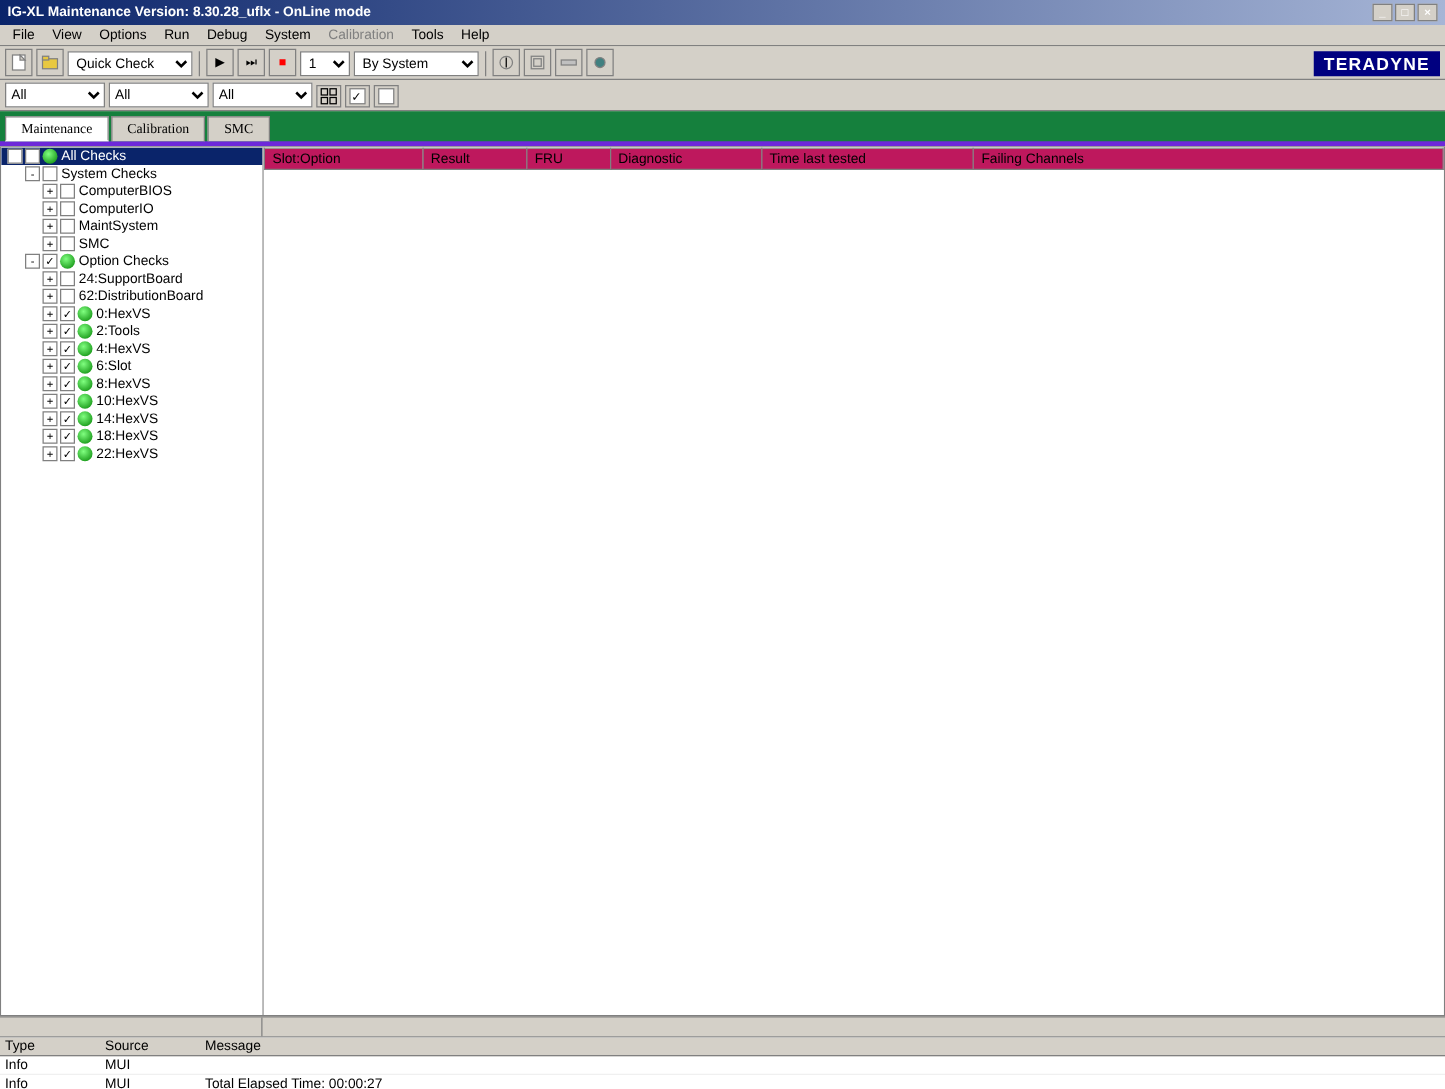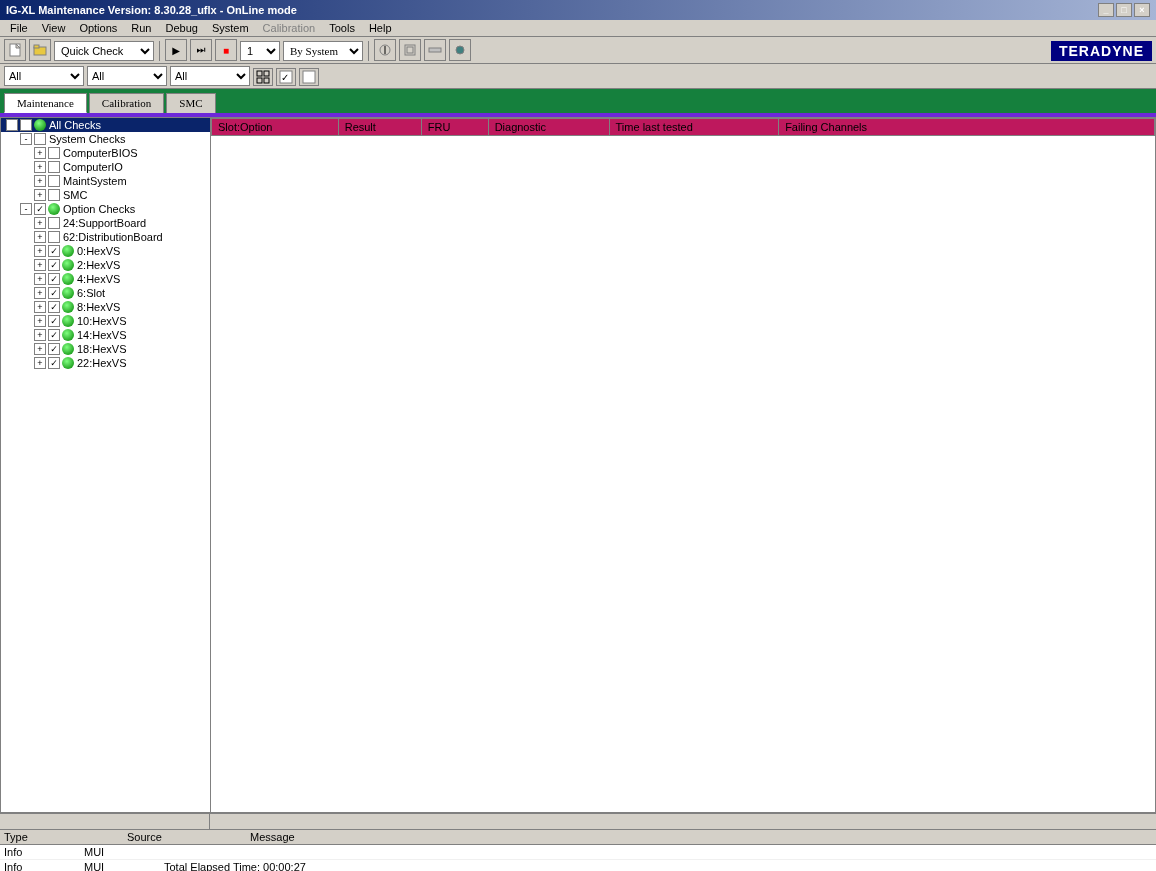--- a/index.html
+++ b/index.html
@@ -218,21 +218,20 @@
       border-top: 1px solid #808080;
       background: white;
       overflow-y: auto;
     }
     #log-header {
       display: grid;
       grid-template-columns: 80px 80px 1fr;
       background: #d4d0c8;
       border-bottom: 1px solid #808080;
       padding: 1px 4px;
-      gap: 43px;
     }
     .log-col-header { font-size: 11px; font-weight: normal; }
     .log-row {
       display: grid;
       grid-template-columns: 80px 80px 1fr;
       padding: 1px 4px;
       font-size: 11px;
       border-bottom: 1px solid #f0f0f0;
     }
   </style>
@@ -276,21 +275,21 @@
   <select class="toolbar-select" style="width:100px;">
     <option>Quick Check</option>
   </select>
   <div class="toolbar-sep"></div>
   <div class="toolbar-btn">▶</div>
   <div class="toolbar-btn">⏭</div>
   <div class="toolbar-btn" style="color:red;">■</div>
   <select class="toolbar-select" style="width:40px;">
     <option>1</option>
   </select>
-  <select class="toolbar-select" style="width:80px;font-family:Liberation Serif, serif;">
+  <select class="toolbar-select" style="width:100px;">
     <option>By System</option>
   </select>
   <div class="toolbar-sep"></div>
   <div class="toolbar-btn">
     <svg width="14" height="14" viewBox="0 0 14 14">
         <circle cx="7" cy="7" r="5" fill="#d4d0c8" stroke="#808080"></circle>
         <line x1="7" y1="3" x2="7" y2="11" stroke="#000" stroke-width="1"></line>
       </svg>
   </div>
   <div class="toolbar-btn">
@@ -413,21 +412,21 @@
       <div class="expand-btn">+</div>
       <div class="cb checked"></div>
       <div class="green-circle"></div>
       <span class="item-label">0:HexVS</span>
     </div>
 
     <div class="tree-item indent3">
       <div class="expand-btn">+</div>
       <div class="cb checked"></div>
       <div class="green-circle"></div>
-      <span class="item-label">2:HexVS</span>
+      <span class="item-label">2:Tools</span>
     </div>
 
     <div class="tree-item indent3">
       <div class="expand-btn">+</div>
       <div class="cb checked"></div>
       <div class="green-circle"></div>
       <span class="item-label">4:HexVS</span>
     </div>
 
     <div class="tree-item indent3">

